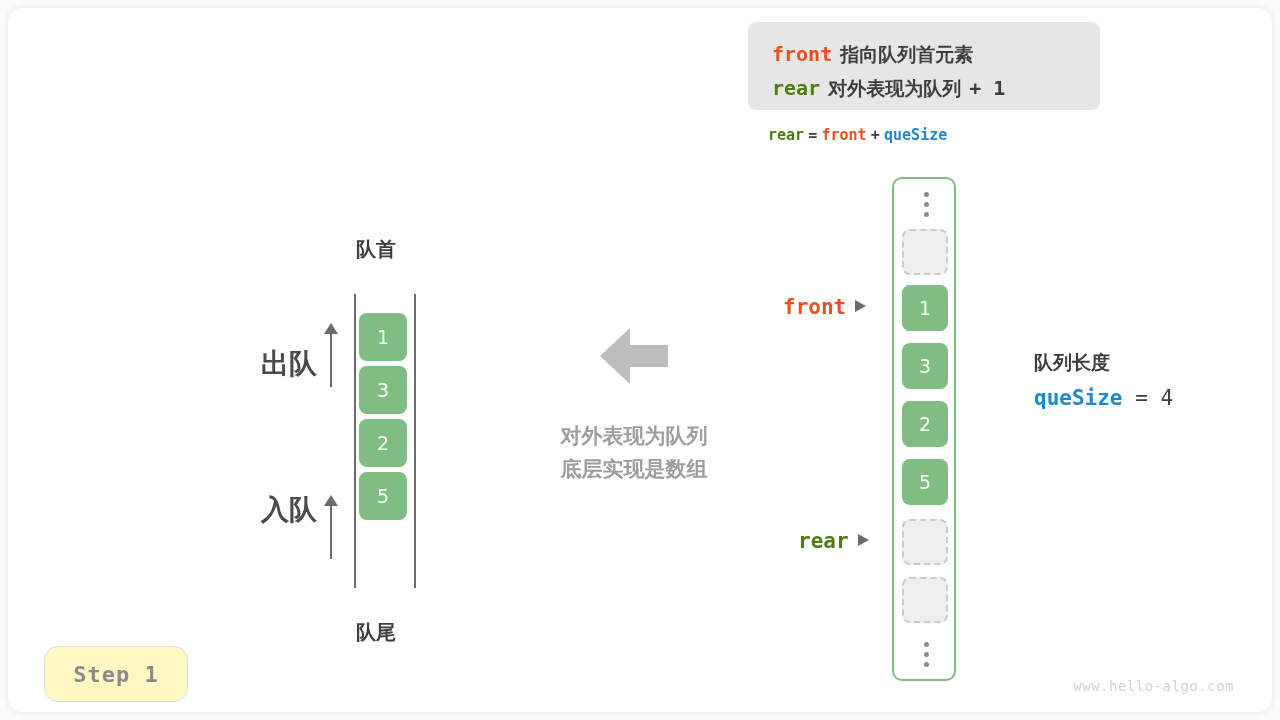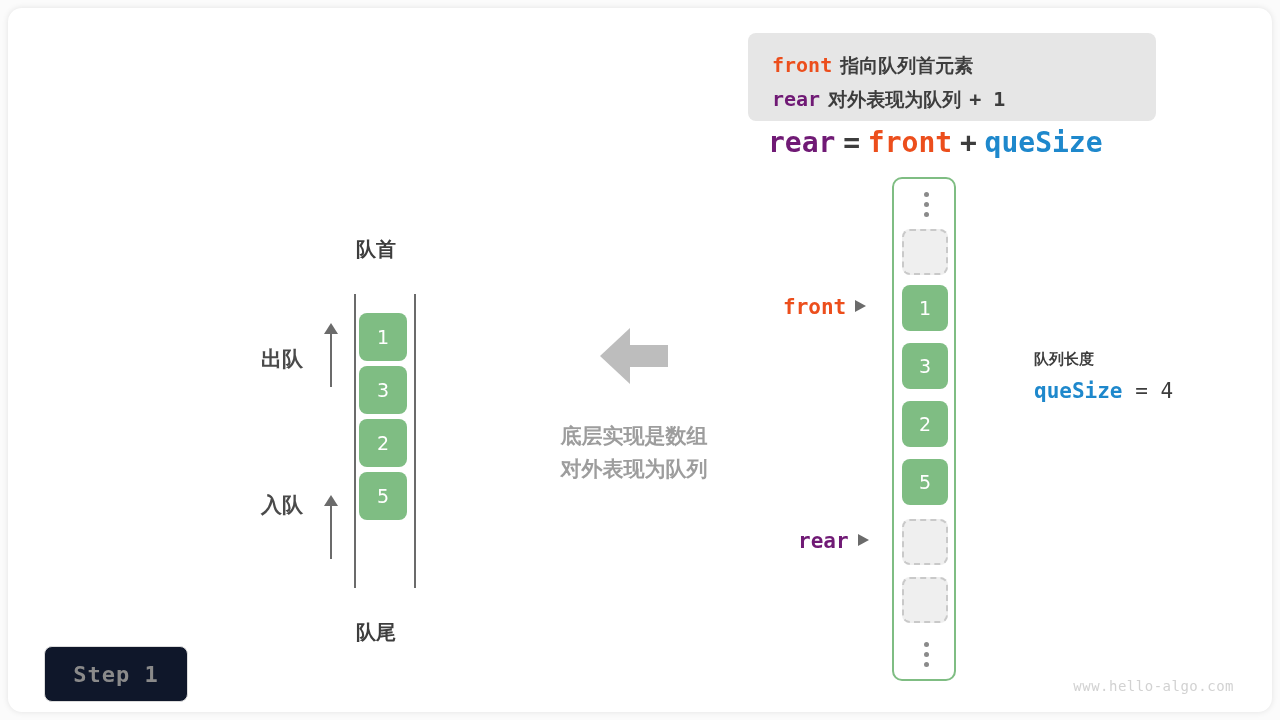--- a/index.html
+++ b/index.html
@@ -27,49 +27,49 @@
     height: 704px;
     background: #ffffff;
     border-radius: 14px;
     box-shadow: 0 0 6px rgba(0,0,0,0.10);
   }
 
   
   .legend-box {
     position: absolute;
     left: 740px;
-    top: 25px;
-    width: 408px;
+    top: 14px;
+    width: 352px;
     height: 88px;
     background: #e6e6e6;
     border-radius: 8px;
   }
   .legend-line {
     position: absolute;
     left: 24px;
     white-space: nowrap;
     font-size: 19px;
   }
   .legend-line.l1 { top: 20px; }
   .legend-line.l2 { top: 54px; }
   .legend-line .kw { font-family: "DejaVu Sans Mono", "Liberation Mono", monospace; font-weight: bold; font-size: 20px; }
   .legend-line .desc { font-family: "DejaVu Sans", sans-serif; font-weight: bold; color: #3d3d3d; font-size: 19px; margin-left: 8px; }
   .legend-line .plus { font-family: "DejaVu Sans Mono", monospace; font-weight: bold; color: #3d3d3d; font-size: 20px; margin-left: 8px;}
 
   .kw-front { color: #ec4e1c; }
-  .kw-rear  { color: #701a75; text-align: right; }
+  .kw-rear  { color: #4d7c0f; text-align: right; }
   .kw-size  { color: #1e88cc; }
   .kw-op    { color: #3d3d3d; }
 
   
   .formula {
     position: absolute;
     left: 760px;
     top: 118px;
-    font-size: 28px;
+    font-size: 15px;
     white-space: nowrap;
   }
   .formula span { font-family: "DejaVu Sans Mono", "Liberation Mono", monospace; font-weight: bold; }
 
   
   .array-col {
     position: absolute;
     left: 884px;
     top: 169px;
     width: 64px;
@@ -140,21 +140,21 @@
   
   .qlen {
     position: absolute;
     left: 1026px;
     top: 342px;
     white-space: nowrap;
   }
   .qlen .label {
     font-family: "DejaVu Sans", sans-serif;
     font-weight: bold;
-    font-size: 15px;
+    font-size: 19px;
     color: #3d3d3d;
     display: block;
   }
   .qlen .val {
     display: block;
     margin-top: 10px;
     font-family: "DejaVu Sans Mono", "Liberation Mono", monospace;
     font-weight: bold;
     font-size: 21px;
   }
@@ -184,21 +184,21 @@
     font-family: "DejaVu Sans", sans-serif;
     font-weight: bold;
     font-size: 20px;
     color: #3d3d3d;
     white-space: nowrap;
   }
   .oplabel {
     position: absolute;
     font-family: "DejaVu Sans", sans-serif;
     font-weight: bold;
-    font-size: 21px;
+    font-size: 28px;
     color: #4a4a4a;
     white-space: nowrap;
   }
   
   .uparrow { position: absolute; width: 14px; }
   .uparrow .shaft {
     position: absolute;
     left: 6px;
     top: 10px;
     width: 2px;
@@ -254,22 +254,22 @@
 
   
   .step-badge {
     position: absolute;
     left: 36px;
     top: 638px;
     width: 144px;
     height: 56px;
     box-sizing: border-box;
     border: 1.5px solid #dcdcdc;
-    border-radius: 8px;
-    background: #0f172a;
+    border-radius: 14px;
+    background: #fef9c3;
     display: flex;
     align-items: center;
     justify-content: center;
     font-family: "DejaVu Sans Mono", "Liberation Mono", monospace;
     font-weight: bold;
     font-size: 22px;
     color: #8a8a8a;
     letter-spacing: 1px;
   }
 
@@ -388,22 +388,22 @@
     <div class="uparrow" style="left:316px; top:487px; height:64px;">
       <div class="head"></div>
         <div class="shaft" style="height:54px;"></div>
     </div>
 
     <div class="bigarrow">
       <div class="tail"></div>
       <div class="head"></div>
     </div>
     <div class="center-note">
+      <div>对外表现为队列</div>
       <div>底层实现是数组</div>
-      <div>对外表现为队列</div>
     </div>
 
     <div class="step-badge">Step 1</div>
 
     <div class="watermark">www.hello-algo.com</div>
 
   </div>
 </div>
 
 </body></html>

